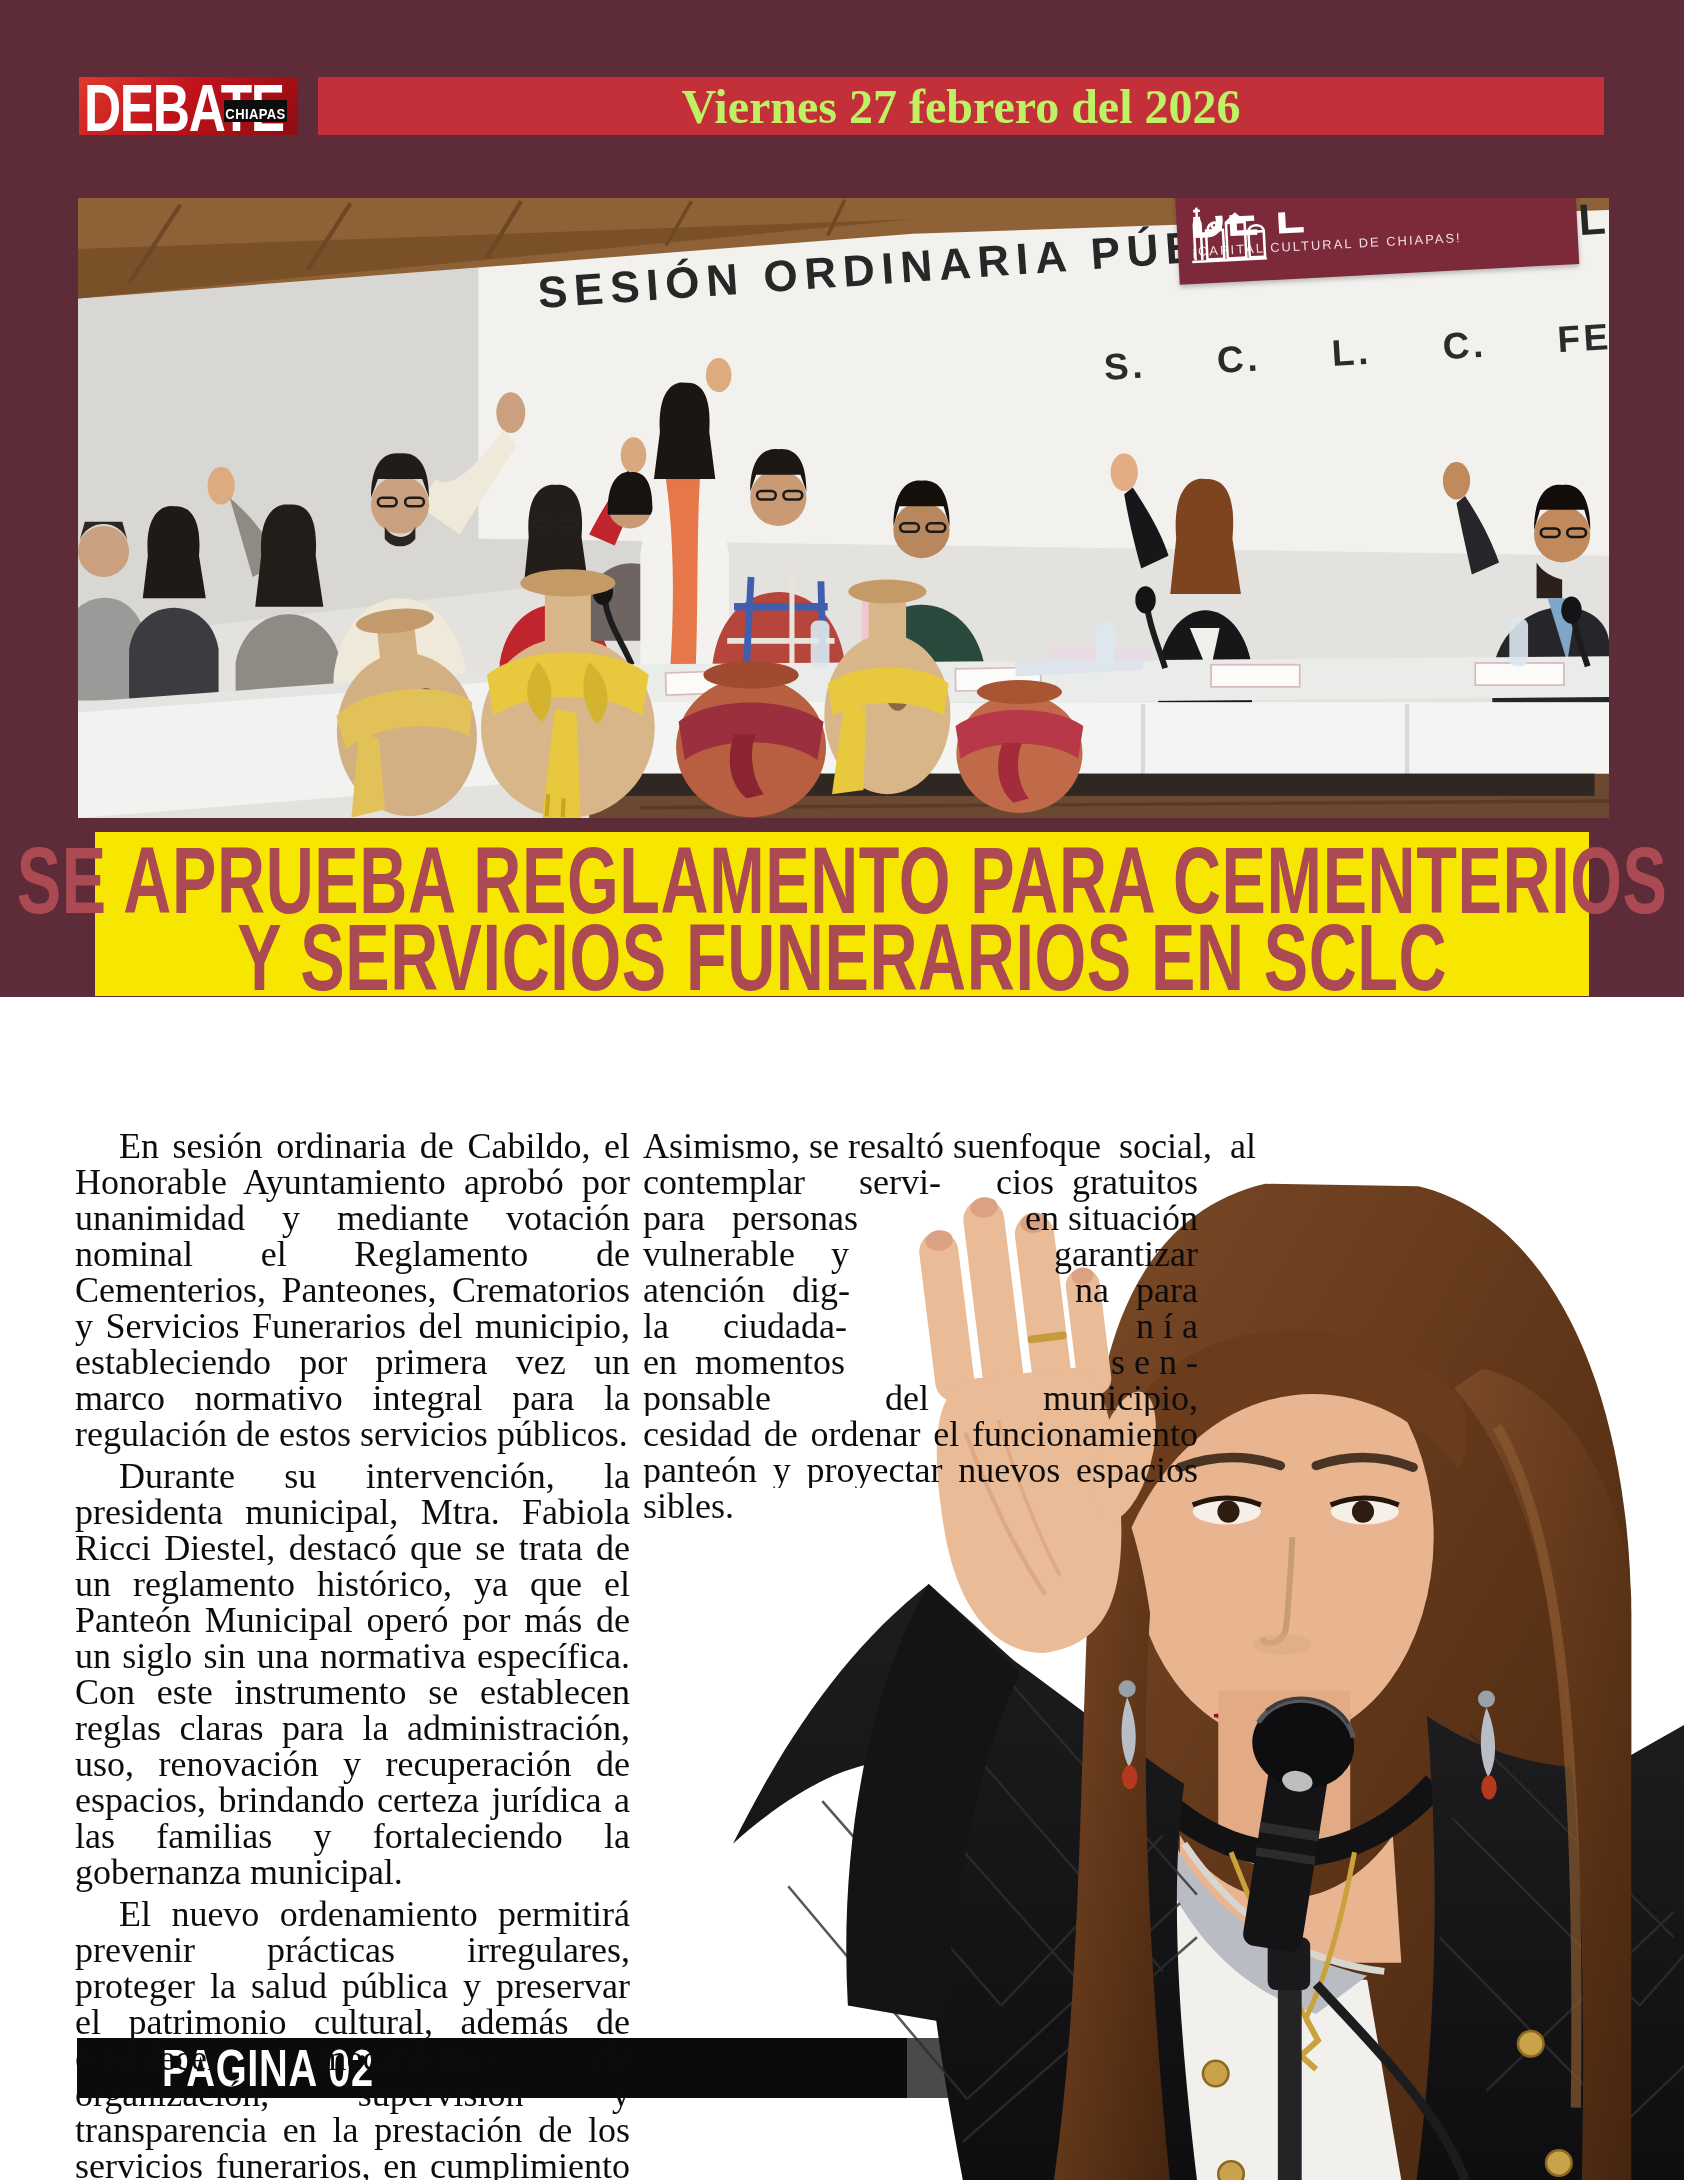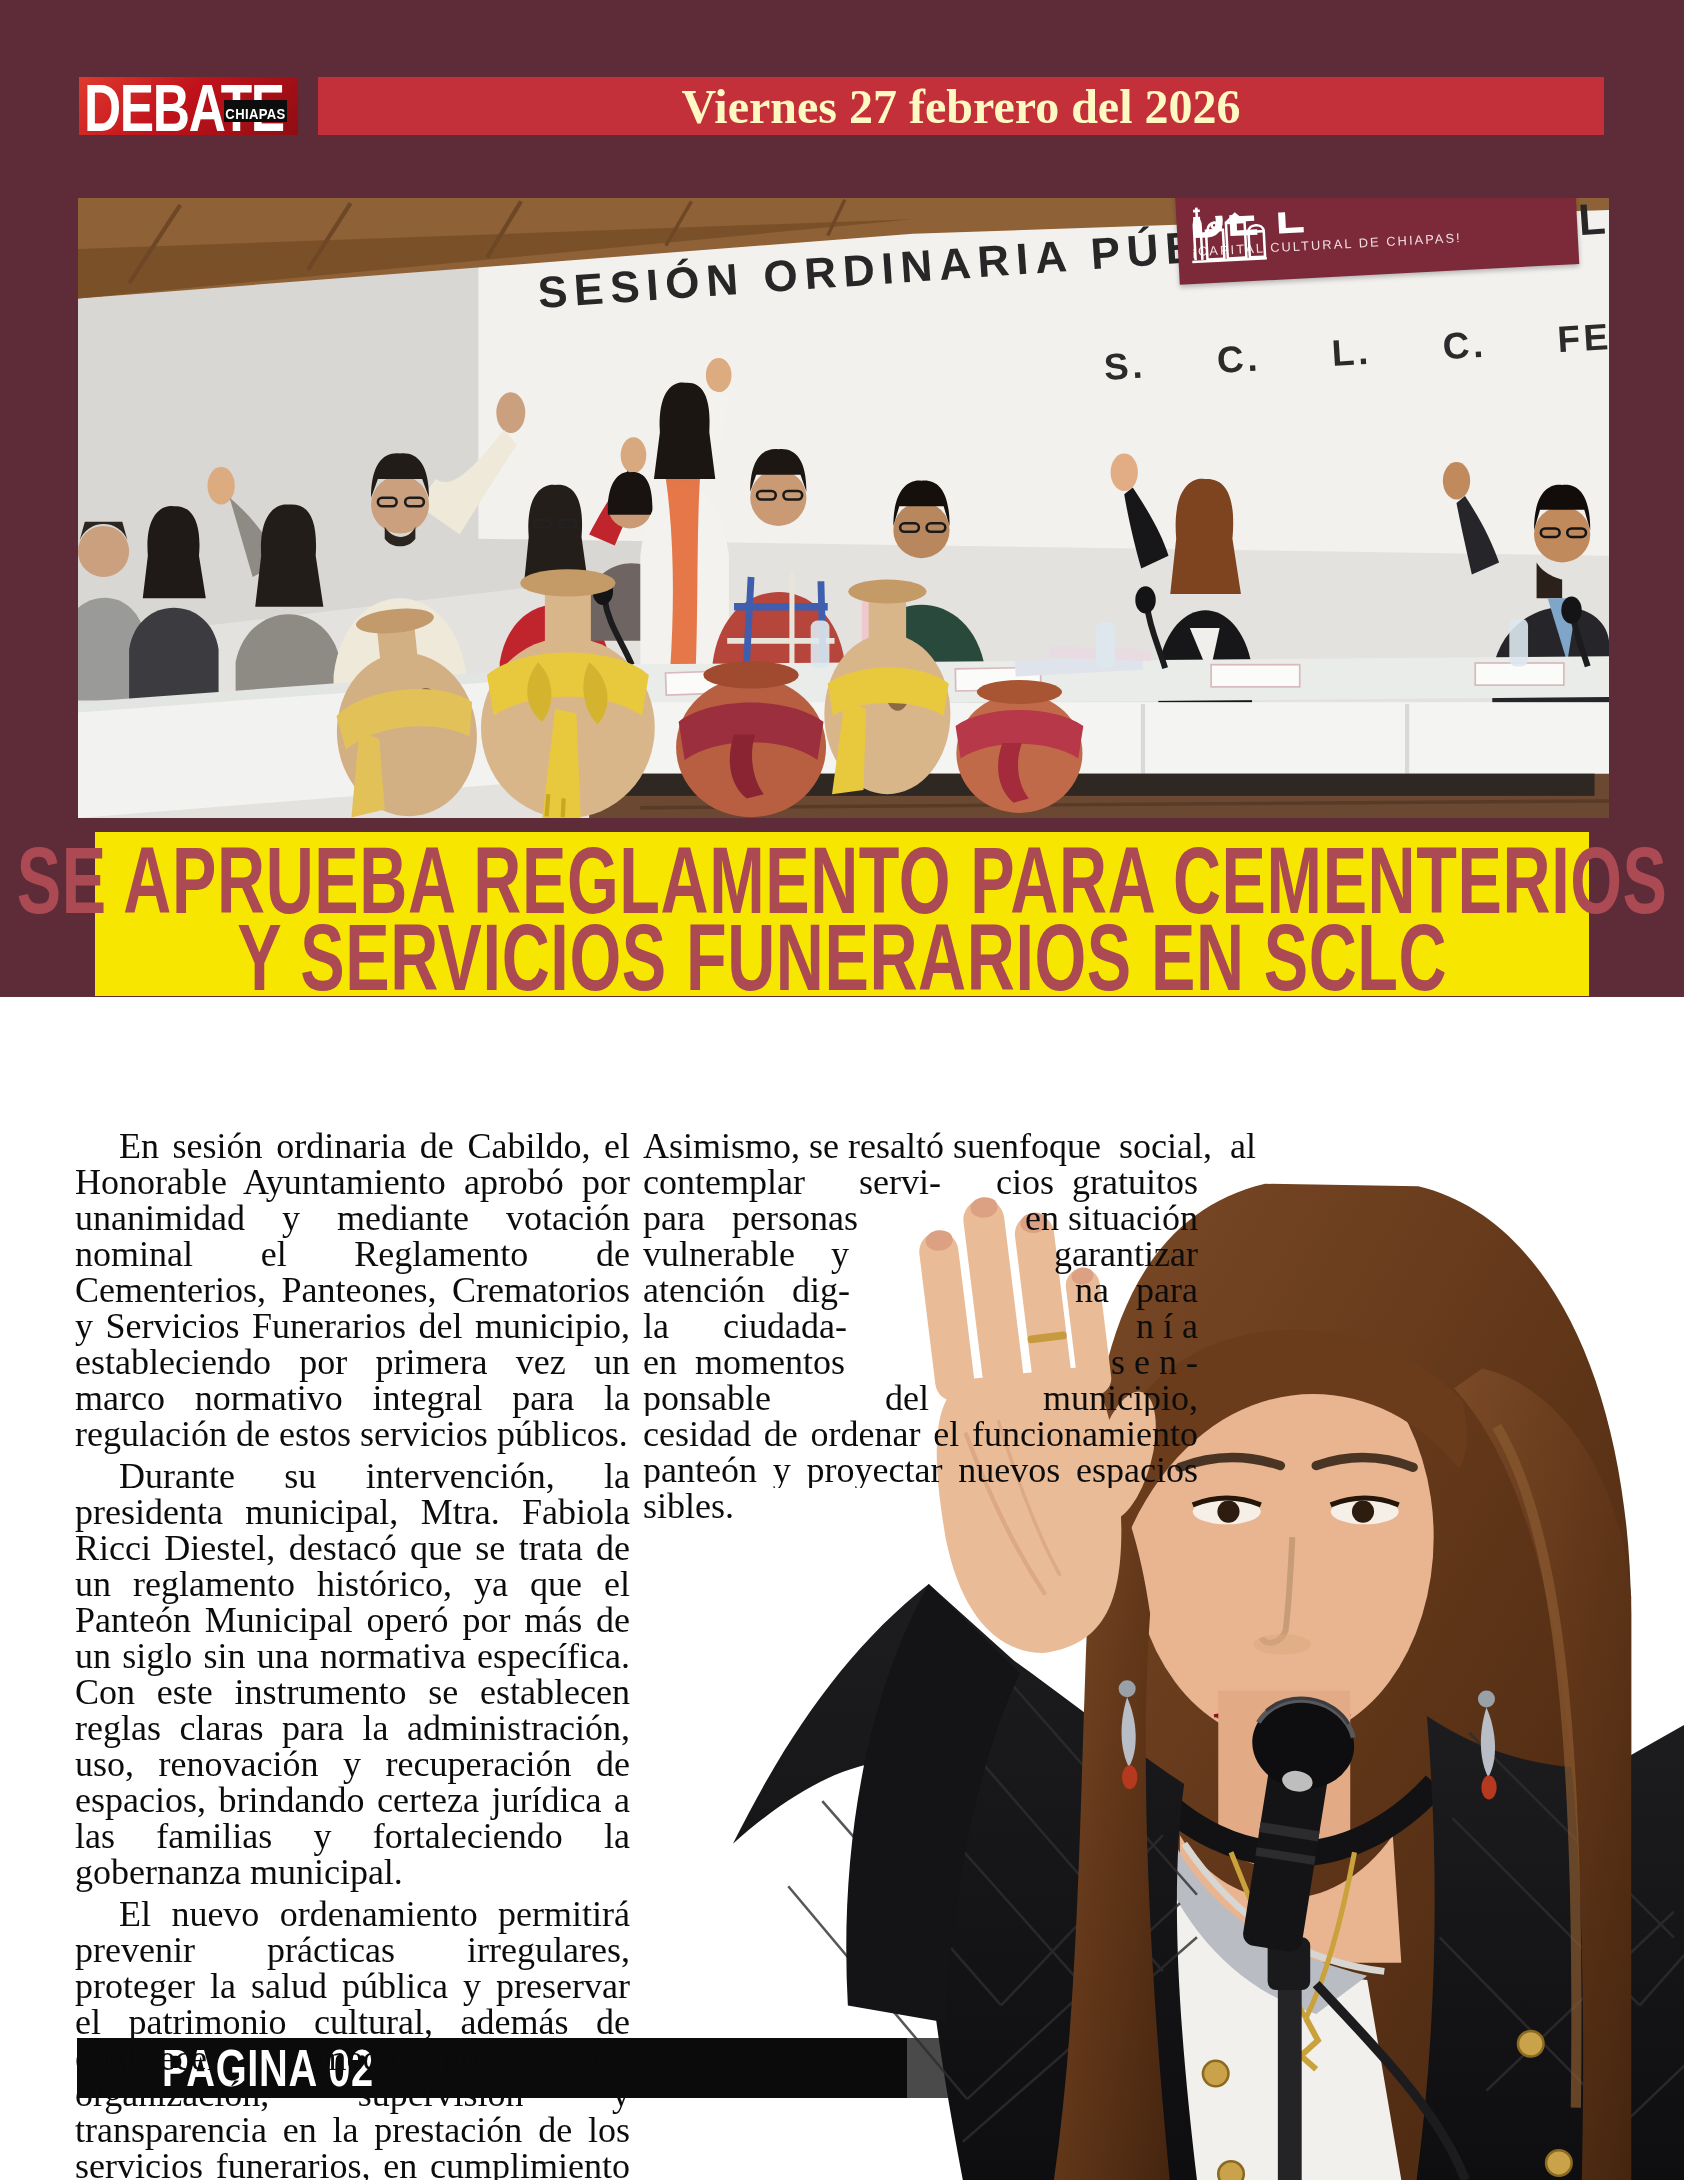--- a/index.html
+++ b/index.html
@@ -11,21 +11,21 @@
   .logo-box{position:absolute;left:79px;top:77px;width:219px;height:58px;
             background:linear-gradient(135deg,#e03a2e 0%,#c1121b 45%,#8f0d12 100%);overflow:visible;}
   .logo-title{position:absolute;left:5.1px;top:-6.8px;color:#fff;font-family:"Liberation Sans",sans-serif;
               font-weight:bold;font-size:66px;letter-spacing:-1.7px;transform:scaleX(.78);transform-origin:left center;white-space:nowrap;}
   .chiapas-box{position:absolute;left:145px;top:23px;width:63px;height:22px;background:#0d0d0d;
                display:flex;align-items:flex-end;justify-content:center;}
   .chiapas-box span{color:#fff;font-family:"Liberation Sans",sans-serif;font-weight:bold;font-size:14.5px;
                letter-spacing:0.4px;transform:scaleX(.9);white-space:nowrap;}
   .date-banner{position:absolute;left:318px;top:77px;width:1286px;height:58px;background:#c43039;
                display:flex;align-items:center;justify-content:center;}
-  .date-banner span{color:#fef9c3;font-family:"Liberation Serif",serif;font-weight:bold;font-size:48px;white-space:nowrap;}
+  .date-banner span{color:#bef264;font-family:"Liberation Serif",serif;font-weight:bold;font-size:48px;white-space:nowrap;}
   
   .council-photo{position:absolute;left:78px;top:198px;width:1531px;height:620px;overflow:hidden;background:#e6e5e2;}
   .council-photo svg{position:absolute;left:0;top:0;}
   .photo-banner-l1{position:absolute;left:460px;top:70px;color:#272727;font-family:"Liberation Sans",sans-serif;
        font-weight:bold;font-size:44px;letter-spacing:6.8px;white-space:nowrap;transform:rotate(-4deg);transform-origin:left center;}
   .photo-banner-l2{position:absolute;left:1026px;top:149px;color:#2b2b2b;font-family:"Liberation Sans",sans-serif;
        font-weight:bold;font-size:37px;letter-spacing:3.4px;word-spacing:22px;white-space:pre;transform:rotate(-3.5deg);transform-origin:left center;}
   .plaque{position:absolute;left:1097px;top:-5.1px;width:400px;height:92px;background:#7c2a3a;
           transform:rotate(-3deg);transform-origin:left top;display:flex;align-items:center;overflow:hidden;
           box-shadow:0 2.6px 5.1px rgba(0,0,0,.25);}

